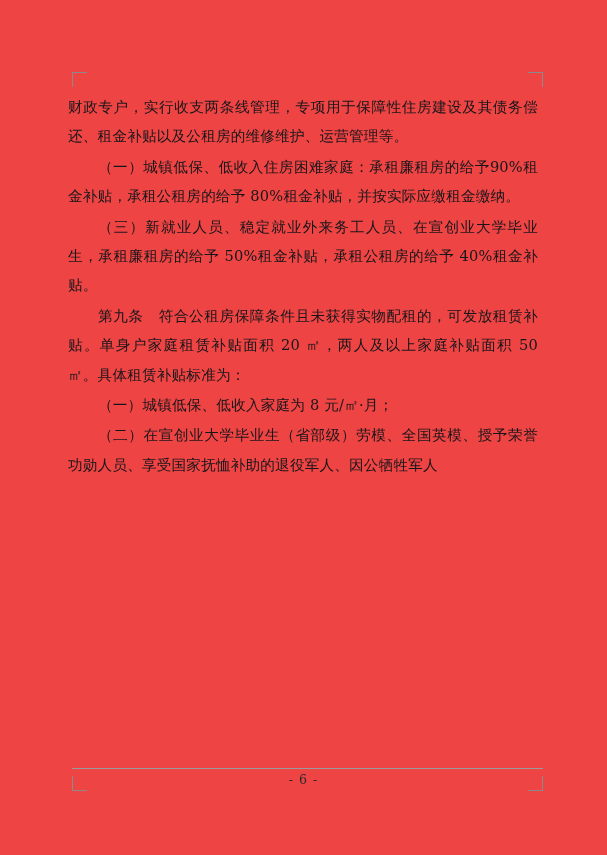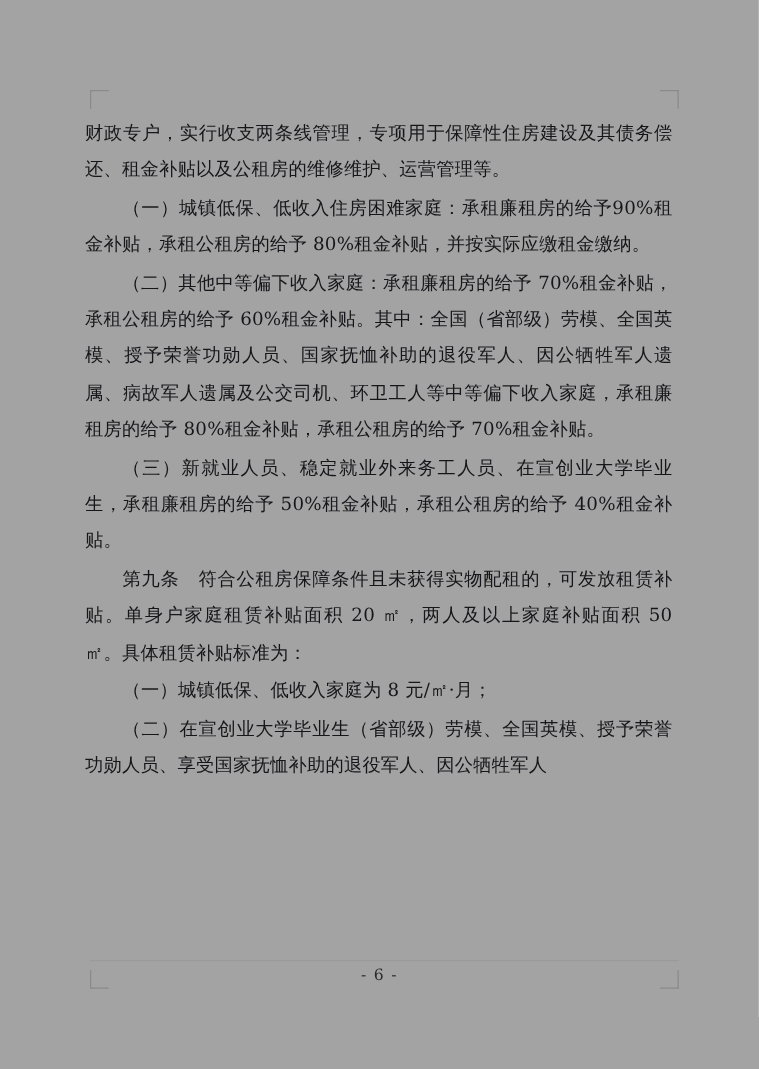--- a/index.html
+++ b/index.html
@@ -10,21 +10,21 @@
     width: 607px;
     height: 855px;
     background: #ffffff;
     font-family: "DejaVu Serif", "Liberation Serif", serif;
     overflow: hidden;
   }
   .page {
     position: relative;
     width: 607px;
     height: 855px;
-    background: #a3a3a3;
+    background: #ef4444;
   }
   
   .mark {
     position: absolute;
     width: 14px;
     height: 14px;
     border-color: #8a8a8a;
     border-style: solid;
     border-width: 0;
   }
@@ -81,21 +81,20 @@
 <div class="page">
 
   <div class="mark tl"></div>
   <div class="mark tr"></div>
   <div class="mark bl"></div>
   <div class="mark br"></div>
 
   <div class="content">
     <p class="para">财政专户，实行收支两条线管理，专项用于保障性住房建设及其债务偿还、租金补贴以及公租房的维修维护、运营管理等。</p>
     <p class="para indent">（一）城镇低保、低收入住房困难家庭：承租廉租房的给予90%租金补贴，承租公租房的给予 80%租金补贴，并按实际应缴租金缴纳。</p>
-    <p class="para indent">（二）其他中等偏下收入家庭：承租廉租房的给予 70%租金补贴，承租公租房的给予 60%租金补贴。其中：全国（省部级）劳模、全国英模、授予荣誉功勋人员、国家抚恤补助的退役军人、因公牺牲军人遗属、病故军人遗属及公交司机、环卫工人等中等偏下收入家庭，承租廉租房的给予 80%租金补贴，承租公租房的给予 70%租金补贴。</p>
     <p class="para indent">（三）新就业人员、稳定就业外来务工人员、在宣创业大学毕业生，承租廉租房的给予 50%租金补贴，承租公租房的给予 40%租金补贴。</p>
     <p class="para indent"><span class="bold-head">第九条</span><span>　符合公租房保障条件且未获得实物配租的，可发放租赁补贴。单身户家庭租赁补贴面积 20 ㎡，两人及以上家庭补贴面积 50 ㎡。具体租赁补贴标准为：</span></p>
     <p class="para indent">（一）城镇低保、低收入家庭为 8 元/㎡·月；</p>
     <p class="para indent">（二）在宣创业大学毕业生（省部级）劳模、全国英模、授予荣誉功勋人员、享受国家抚恤补助的退役军人、因公牺牲军人</p>
   </div>
 
   <div class="footer-line"></div>
   <div class="footer">- 6 -</div>
 </div>
 

